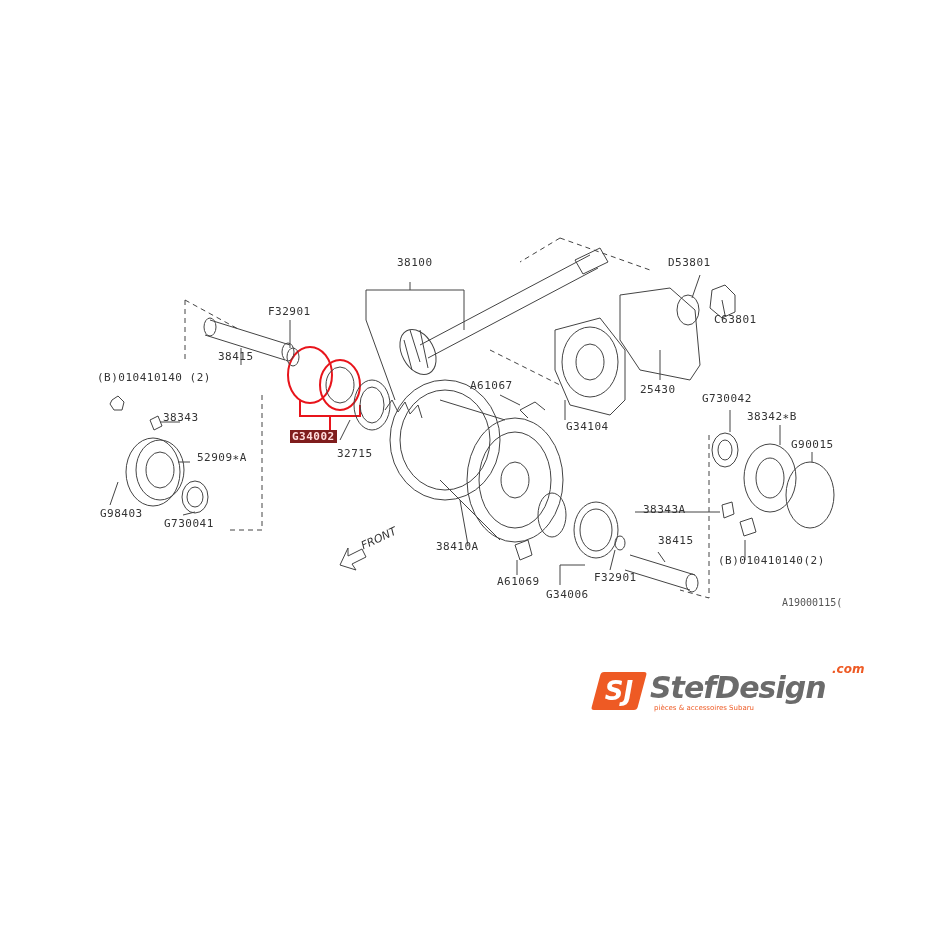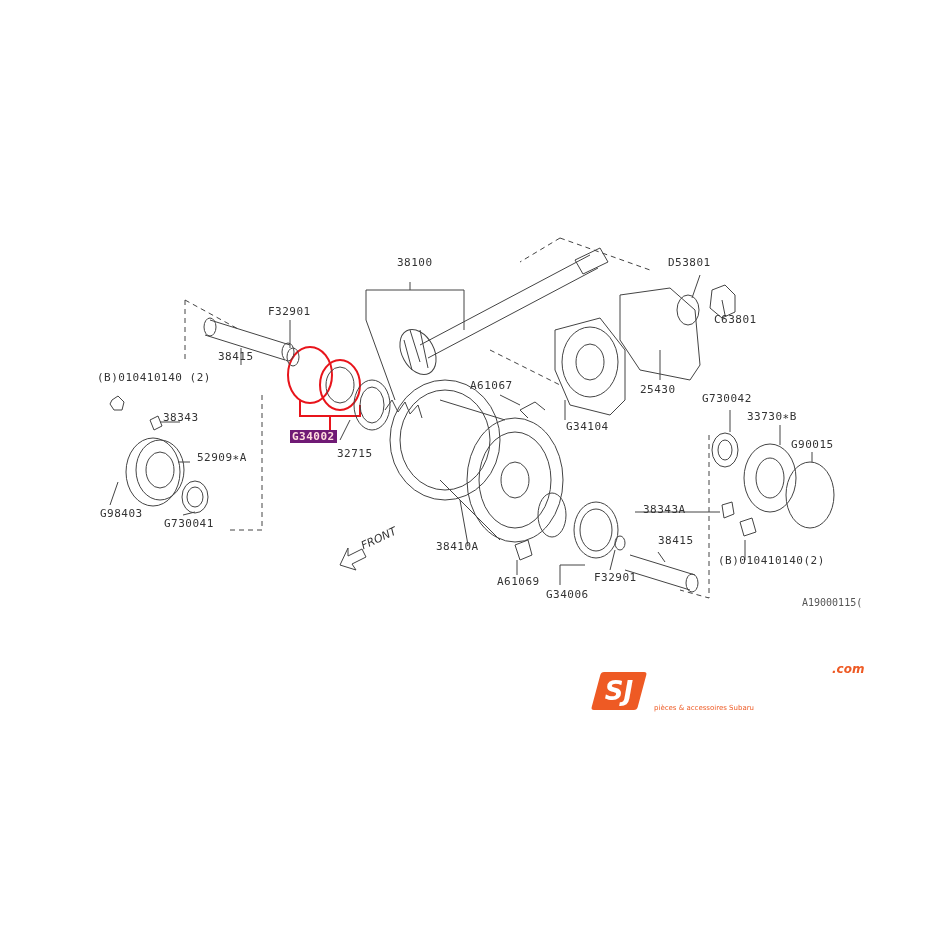--- a/index.html
+++ b/index.html
@@ -1,20 +1,20 @@
 <!DOCTYPE html>
 <html><head>
 <meta charset="utf-8">
 <style>
   html, body { margin:0; padding:0; background:#ffffff; }
   body { width:931px; height:931px; position:relative; overflow:hidden; font-family:"DejaVu Sans Mono", monospace; }
   #diagram { position:absolute; left:0; top:0; width:931px; height:686px; }
   .lbl { position:absolute; font-family:"DejaVu Sans Mono","Liberation Mono",monospace; font-size:11px; color:#333; letter-spacing:0.5px; white-space:nowrap; }
-  .lbl.hl { background:#701a75; color:#ffdddd; padding:0 2px; font-weight:bold; }
-  .ref { position:absolute; font-family:"DejaVu Sans Mono",monospace; font-size:10px; color:#555;margin-left:20px; }
+  .lbl.hl { background:#7f1d1d; color:#ffdddd; padding:0 2px; font-weight:bold; }
+  .ref { position:absolute; font-family:"DejaVu Sans Mono",monospace; font-size:10px; color:#555; }
   .front { position:absolute; font-family:"DejaVu Sans",sans-serif; font-style:italic; font-size:11px; color:#333; transform:rotate(-25deg); }
   .logo { position:absolute; left:596px; top:668px; width:260px; height:50px; }
   .logo-box { position:absolute; left:0; top:4px; width:46px; height:38px; background:#ee5a24; transform:skewX(-15deg); border-radius:3px; }
   .logo-box span { display:block; color:#fff; font-family:"DejaVu Sans",sans-serif; font-weight:bold; font-style:italic; font-size:26px; text-align:center; line-height:38px; transform:skewX(15deg); }
   .logo-name { position:absolute; left:54px; top:2px; font-family:"DejaVu Sans",sans-serif; font-weight:bold; font-style:italic; font-size:30px; color:#6b6b6b; letter-spacing:-1px; }
   .logo-com { position:absolute; left:210px; top:-6px; font-family:"DejaVu Sans",sans-serif; font-weight:bold; font-style:italic; font-size:12px; color:#ee5a24;margin-left:26px; }
   .logo-tag { position:absolute; left:58px; top:36px; font-family:"DejaVu Sans",sans-serif; font-size:7px; color:#ee5a24; }
 </style>
 </head>
 <body>
@@ -99,21 +99,21 @@
 
   <span class="lbl" style="left:397px;top:256px">38100</span>
   <span class="lbl" style="left:668px;top:256px">D53801</span>
   <span class="lbl" style="left:268px;top:305px">F32901</span>
   <span class="lbl" style="left:714px;top:313px">C63801</span>
   <span class="lbl" style="left:218px;top:350px">38415</span>
   <span class="lbl" style="left:470px;top:379px">A61067</span>
   <span class="lbl" style="left:640px;top:383px">25430</span>
   <span class="lbl" style="left:702px;top:392px">G730042</span>
   <span class="lbl" style="left:163px;top:411px">38343</span>
-  <span class="lbl" style="left:747px;top:410px">33730∗B</span>
+  <span class="lbl" style="left:747px;top:410px">38342∗B</span>
   <span class="lbl" style="left:566px;top:420px">G34104</span>
   <span class="lbl hl" style="left:290px;top:430px">G34002</span>
   <span class="lbl" style="left:791px;top:438px">G90015</span>
   <span class="lbl" style="left:337px;top:447px">32715</span>
   <span class="lbl" style="left:197px;top:451px">52909∗A</span>
   <span class="lbl" style="left:100px;top:507px">G98403</span>
   <span class="lbl" style="left:643px;top:503px">38343A</span>
   <span class="lbl" style="left:164px;top:517px">G730041</span>
   <span class="lbl" style="left:436px;top:540px">38410A</span>
   <span class="lbl" style="left:658px;top:534px">38415</span>
@@ -124,15 +124,16 @@
   <span class="lbl" style="left:718px;top:554px">(B)010410140(2)</span>
 
   <span class="front" style="left:360px;top:532px">FRONT</span>
   <span class="ref" style="left:782px;top:597px">A19000115(</span>
 </div>
 
 <div class="logo">
   <div class="logo-box">
       <span>SJ</span>
     </div>
+  <span class="logo-name">StefDesign</span>
   <span class="logo-com">.com</span>
   <span class="logo-tag">pièces &amp; accessoires Subaru</span>
 </div>
 
 </body></html>

